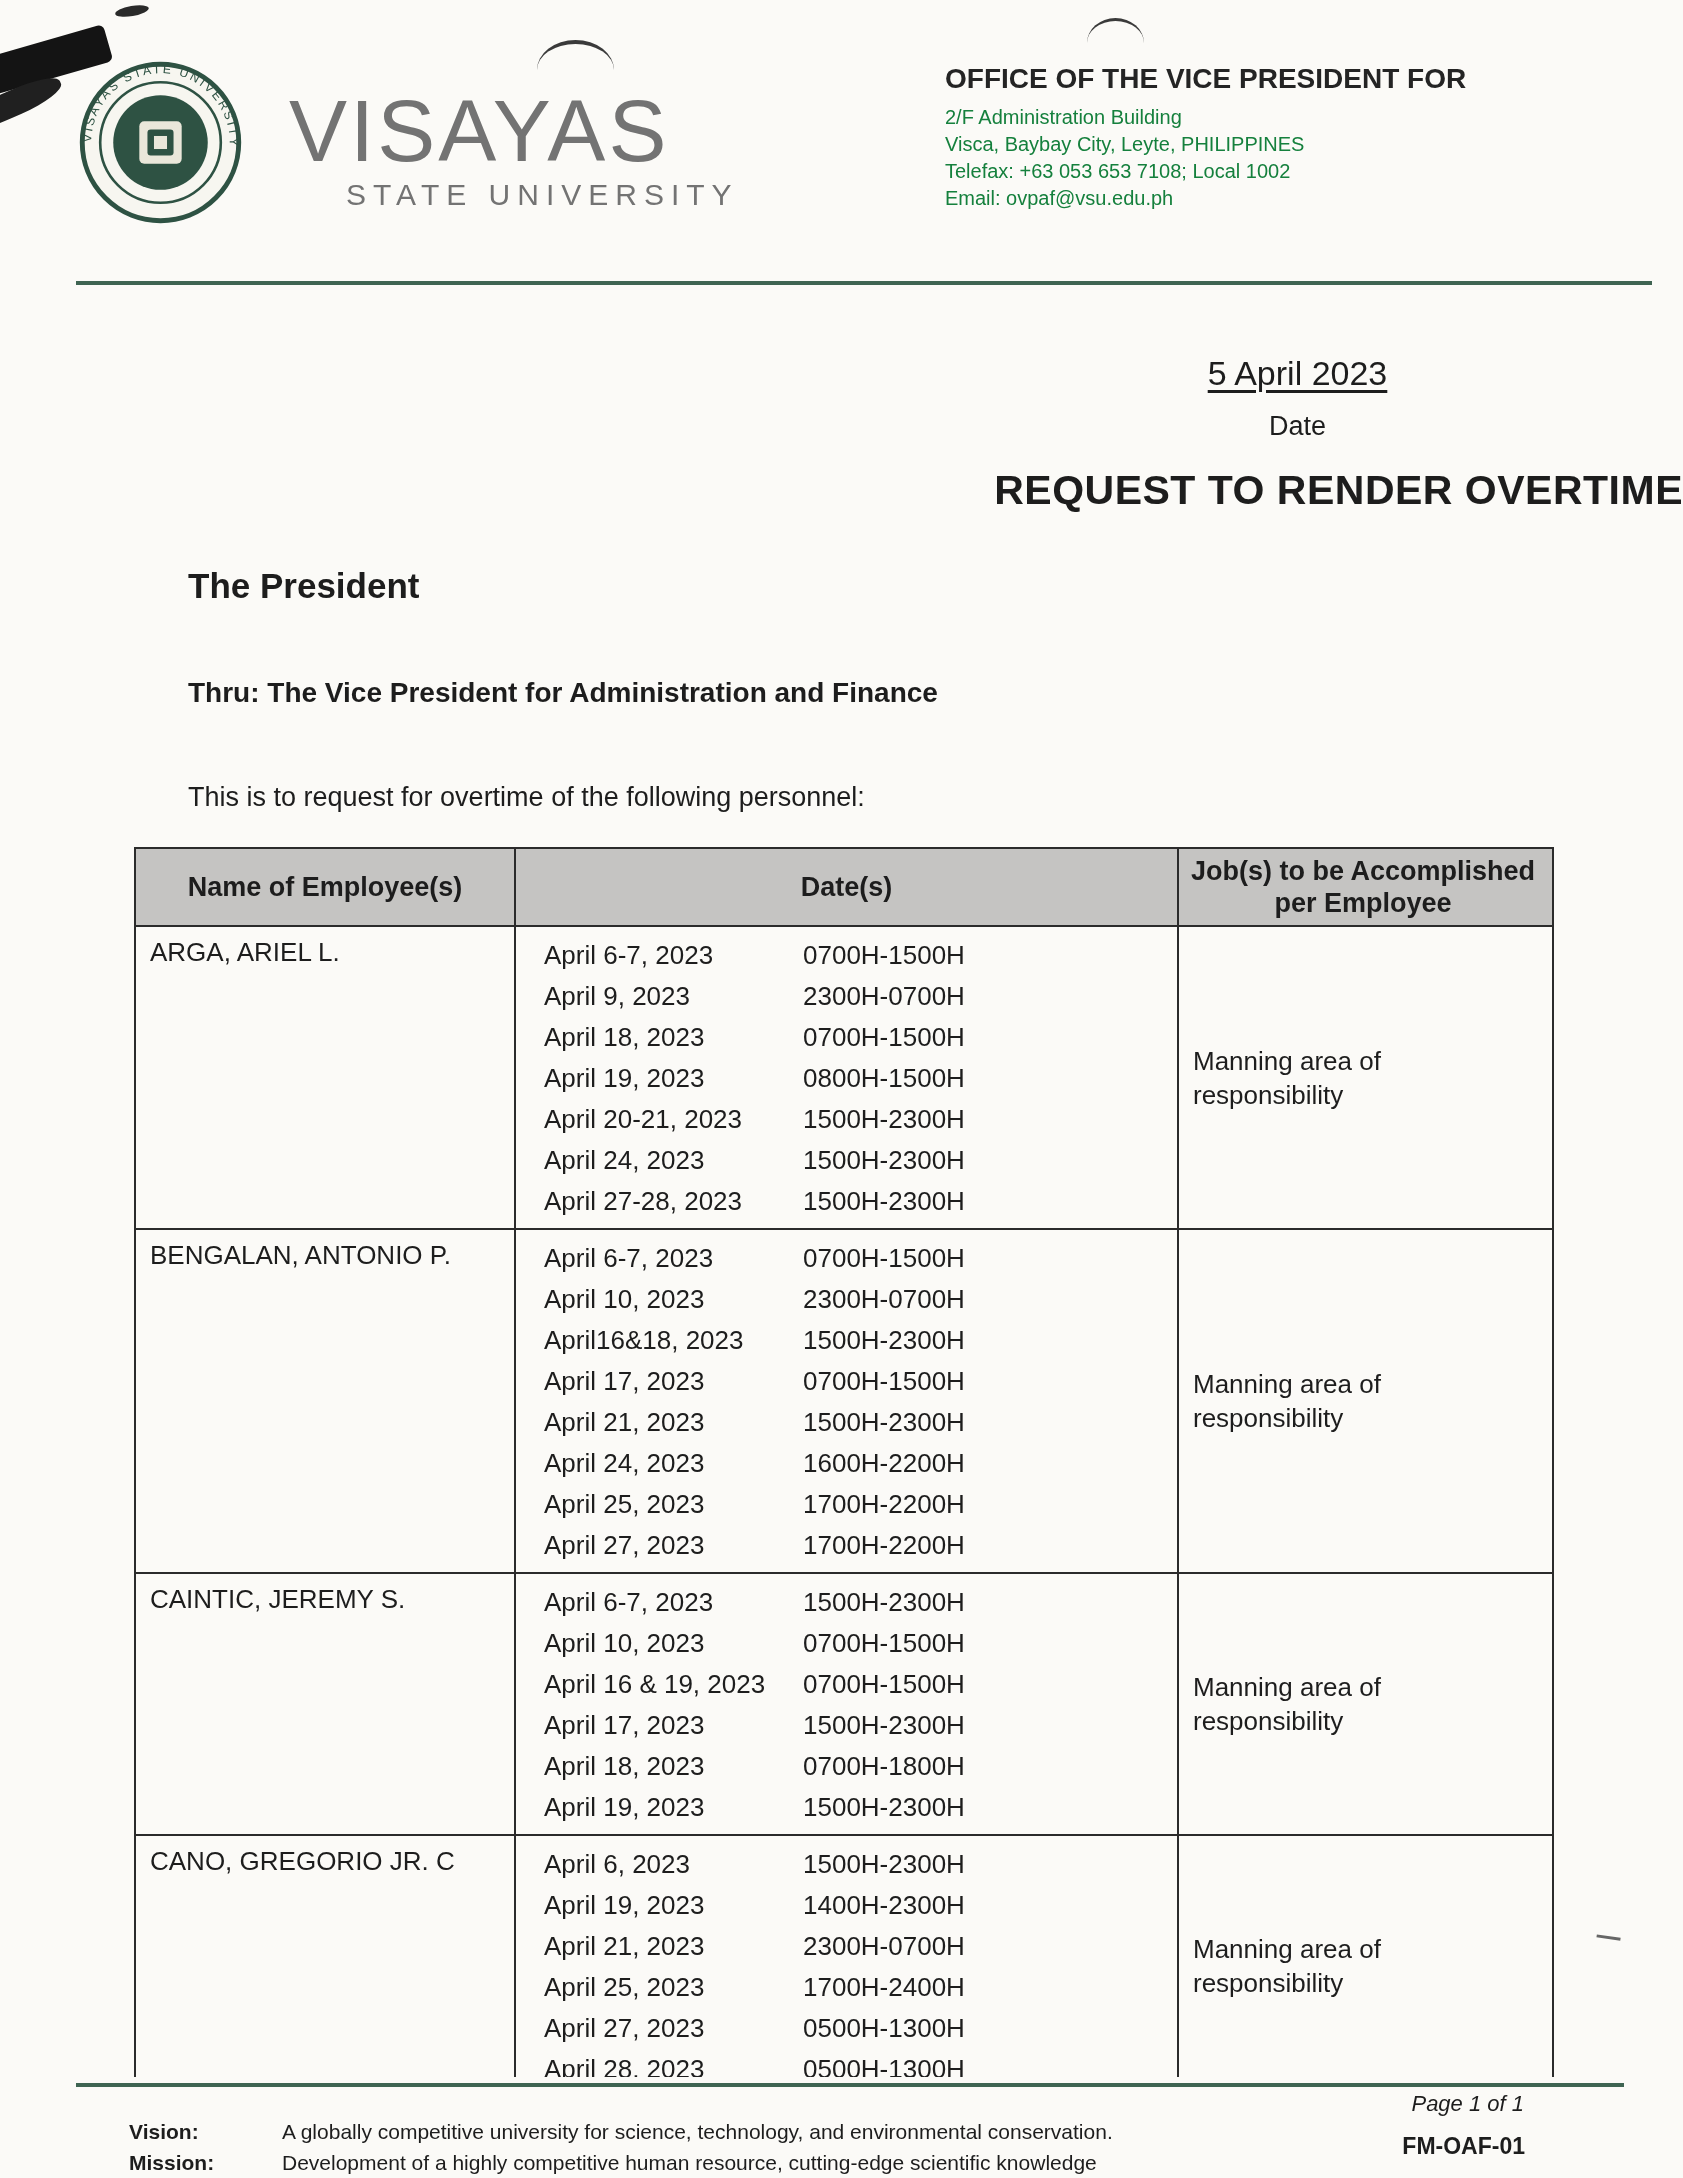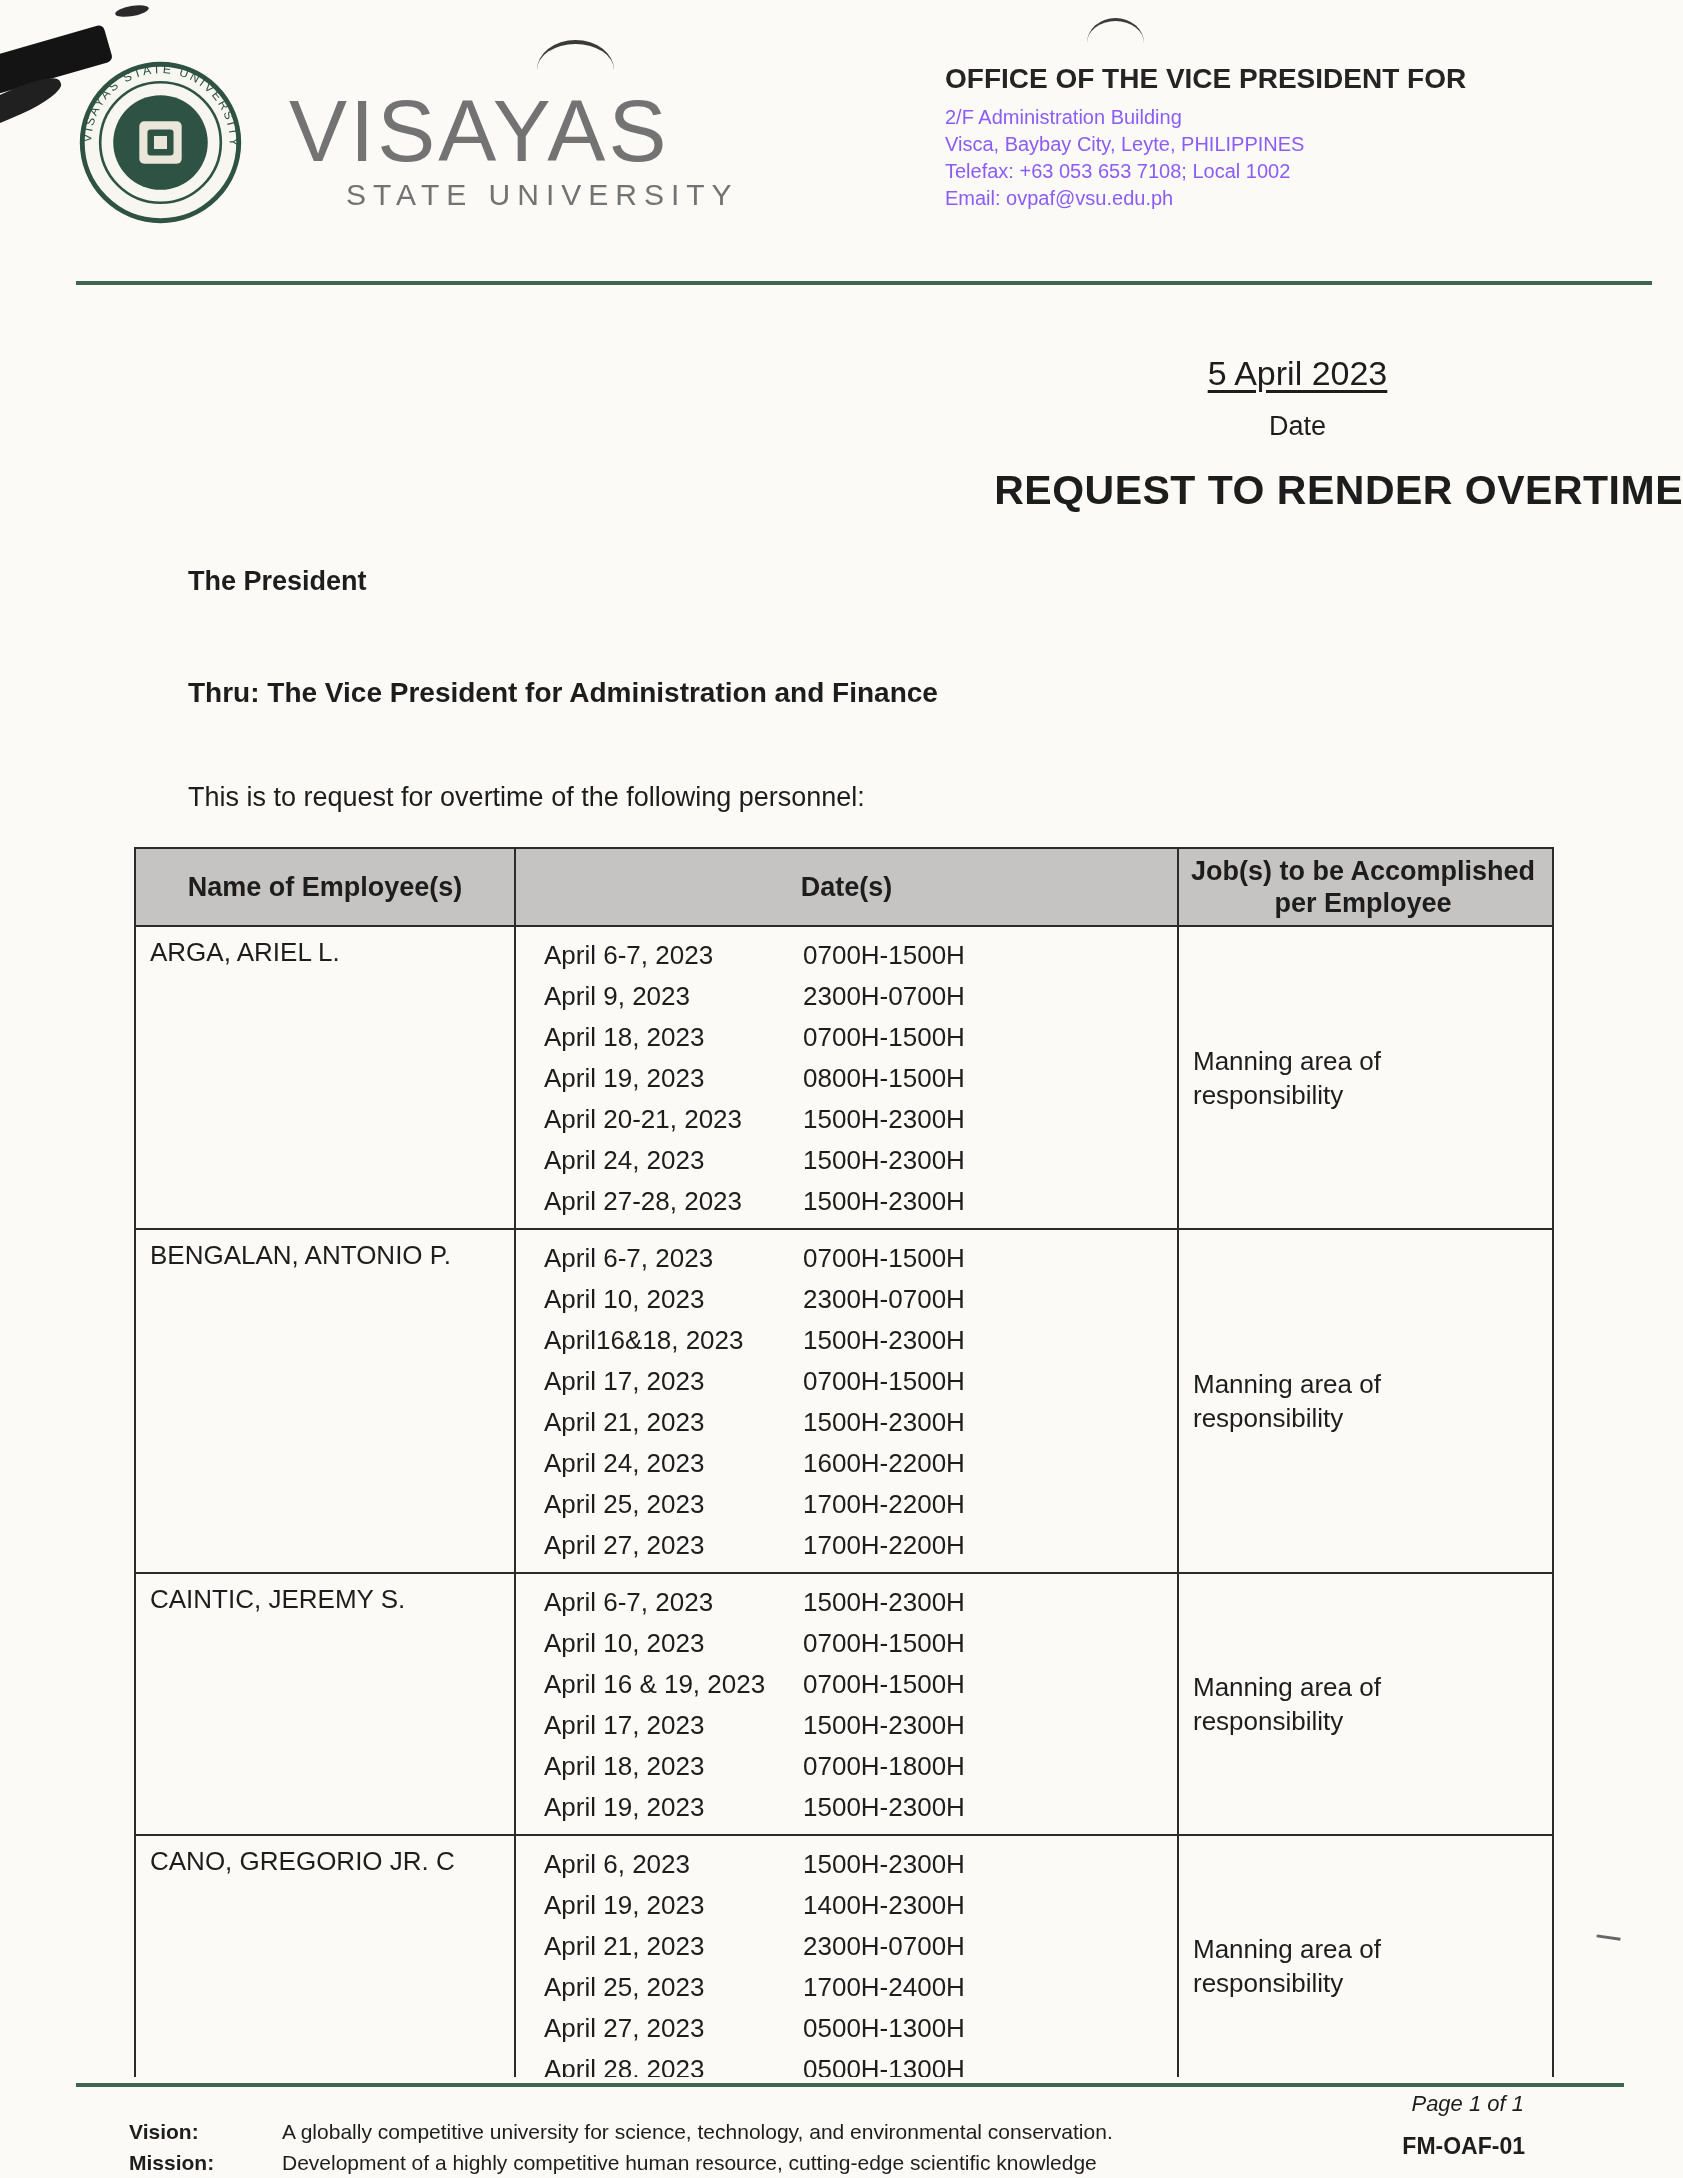--- a/index.html
+++ b/index.html
@@ -25,32 +25,32 @@
 
   
   .seal { position:absolute; left:79px; top:61px; width:163px; height:163px; }
   .seal svg { width:100%; height:100%; }
   .wordmark { position:absolute; left:289px; top:85px; color:#737373; }
   .wm-name { font-size:87px; line-height:91px; letter-spacing:3px; font-weight:400; }
   .wm-sub { font-size:30px; letter-spacing:7px; padding-left:57px; margin-top:2px; }
 
   .office { position:absolute; left:945px; top:61px; width:594px; }
   .office-title { font-weight:bold; font-size:28px; line-height:35px; color:#242424; }
-  .office-addr { font-size:20px; line-height:27px; color:#8b5cf6; }
+  .office-addr { font-size:20px; line-height:27px; color:#15803d; }
   .office-addr.first { margin-top:8px; }
 
   .rule-top { position:absolute; left:76px; top:281px; width:1576px; height:4px; background:#3f6452; }
 
   .date-block { position:absolute; left:1168px; top:354px; width:259px; text-align:center; }
   .date-value { font-size:34px; text-decoration:underline; text-underline-offset:5px; }
   .date-label { font-size:27px; margin-top:18px; }
 
   .doc-title { position:absolute; left:0; top:467px; width:1683px; text-align:right; font-weight:bold; font-size:41px; letter-spacing:0.5px; }
 
-  .addressee { position:absolute; left:188px; top:566px; font-weight:bold; font-size:27px; }
+  .addressee { position:absolute; left:188px; top:566px; font-weight:bold; font-size:35px; }
   .thru      { position:absolute; left:188px; top:677px; font-weight:bold; font-size:28px; }
   .intro     { position:absolute; left:188px; top:782px; font-size:27px; }
 
   
   .ot-table { position:absolute; left:134px; top:847px; width:1416px; border:2px solid #2b2b2b; border-bottom:none; max-height:1228px; overflow:hidden; }
   .thead { display:grid; grid-template-columns:378px 663px 370px; background:#c5c4c2; border-bottom:2px solid #2b2b2b; }
   .th { font-weight:bold; font-size:27px; line-height:32px; display:flex; align-items:center; justify-content:center; text-align:center; padding:6px 10px; min-height:61px; }
   .th + .th { border-left:2px solid #2b2b2b; }
   .trow { display:grid; grid-template-columns:378px 663px 370px; border-bottom:2px solid #2b2b2b; }
   .trow:last-child { border-bottom:none; }

